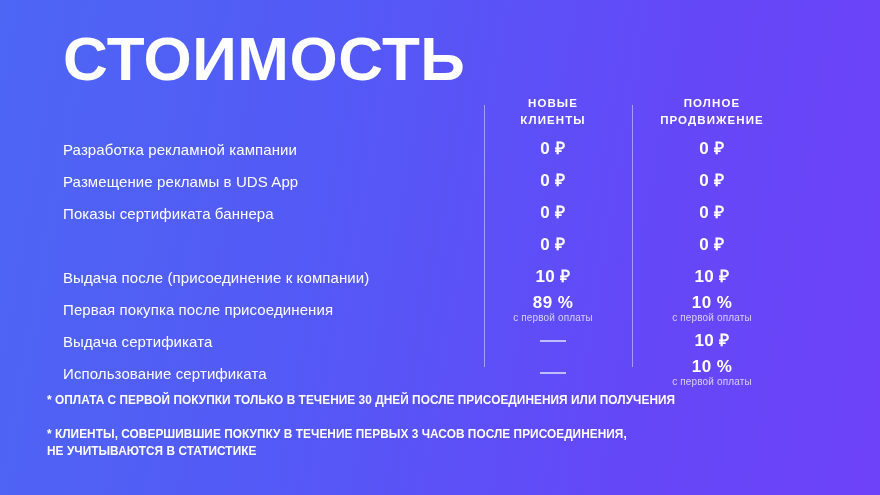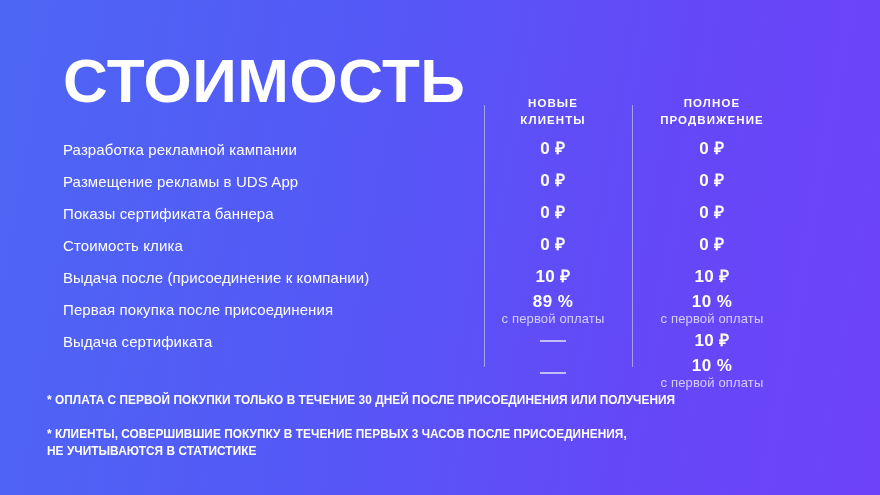--- a/index.html
+++ b/index.html
@@ -16,21 +16,21 @@
     width:880px; height:495px;
     background:linear-gradient(100deg, #4d66f4 0%, #5459f6 38%, #6448f8 72%, #6e42f9 100%);
     font-family:"Liberation Sans", sans-serif;
     color:#ffffff;
     -webkit-font-smoothing:antialiased;
   }
 
   
   .title {
     position:absolute;
-    left:63px; top:50px;
+    left:63px; top:28px;
     font-size:62px;
     font-weight:700;
     letter-spacing:0.5px;
     line-height:1;
     color:#ffffff;
   }
 
   
   .col-head {
     position:absolute;
@@ -98,21 +98,21 @@
 
   .cell .val {
     font-size:17px;
     font-weight:600;
     letter-spacing:0.4px;
     color:#ffffff;
     white-space:nowrap;
   }
   .cell .sub {
     margin-top:1px;
-    font-size:13px;
+    font-size:10px;
     font-weight:400;
     letter-spacing:0.15px;
     color:rgba(255,255,255,0.72);
     white-space:nowrap;
   }
   .cell .dash {
     display:block;
     width:26px;
     height:2px;
     background:rgba(255,255,255,0.62);
@@ -175,21 +175,20 @@
       <div class="row">
         <div class="row-label">Показы сертификата баннера</div>
         <div class="cell c1">
           <span class="val">0 ₽</span>
         </div>
         <div class="cell c2">
           <span class="val">0 ₽</span>
         </div>
       </div>
       <div class="row">
-        <div class="row-label">Стоимость клика</div>
         <div class="cell c1">
           <span class="val">0 ₽</span>
         </div>
         <div class="cell c2">
           <span class="val">0 ₽</span>
         </div>
       </div>
       <div class="row">
         <div class="row-label">Выдача после (присоединение к компании)</div>
         <div class="cell c1">
@@ -215,20 +214,21 @@
         <div class="cell c1">
           <span class="val">
             <span class="dash"></span>
           </span>
         </div>
         <div class="cell c2">
           <span class="val">10 ₽</span>
         </div>
       </div>
       <div class="row">
+        <div class="row-label">Использование сертификата</div>
         <div class="cell c1">
           <span class="val">
             <span class="dash"></span>
           </span>
         </div>
         <div class="cell c2">
           <span class="val">10 %</span>
           <span class="sub">с первой оплаты</span>
         </div>
       </div>

